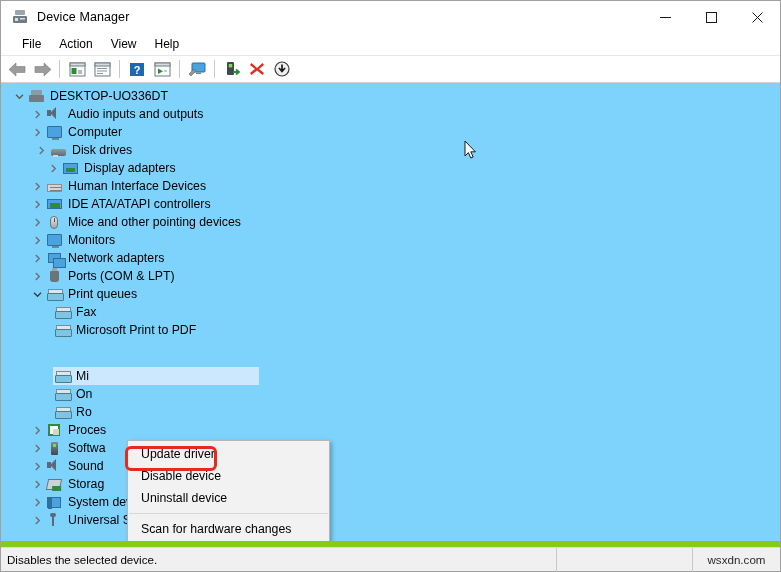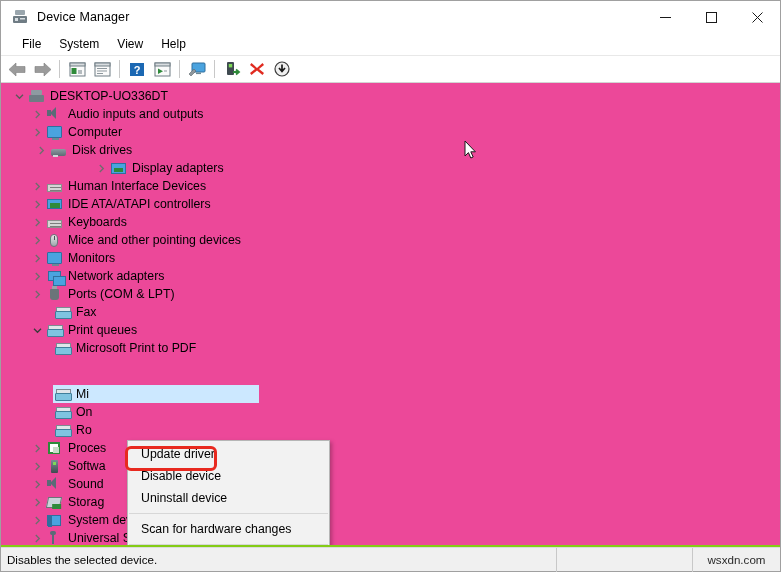--- a/index.html
+++ b/index.html
@@ -93,23 +93,23 @@
   .tb-sep {
     width: 1px; height: 18px;
     background: #c8c8c8;
     margin: 0 4px;
   }
 
   
   .content {
     flex: 1 1 auto;
     position: relative;
-    background: #ec4899;
+    background: #7dd3fc;
     overflow: hidden;
-    border-bottom: 2px solid #84cc16;
+    border-bottom: 6px solid #84cc16;
   }
   .tree {
     position: absolute;
     top: 4px; left: 0; right: 0;
     font-size: 12.3px;
     color: #000;
   }
   .node {
     height: 18px;
     display: flex;
@@ -313,21 +313,21 @@
         <svg width="11" height="11" viewBox="0 0 11 11">
             <line x1="0.5" y1="0.5" x2="10.5" y2="10.5" stroke="#1a1a1a" stroke-width="1"></line>
             <line x1="10.5" y1="0.5" x2="0.5" y2="10.5" stroke="#1a1a1a" stroke-width="1"></line>
           </svg>
       </div>
     </div>
   </div>
 
   <div class="menubar">
     <div class="menu-item">File</div>
-    <div class="menu-item">System</div>
+    <div class="menu-item">Action</div>
     <div class="menu-item">View</div>
     <div class="menu-item">Help</div>
   </div>
 
   <div class="toolbar">
     <div class="tb-btn">
       <svg width="19" height="15" viewBox="0 0 19 15">
         <path d="M8,1 L8,4.5 L17,4.5 L17,10.5 L8,10.5 L8,14 L1,7.5 Z" fill="#9b9b9b" stroke="#7d7d7d" stroke-width="0.6"></path>
       </svg>
     </div>
@@ -440,21 +440,21 @@
           <svg width="9" height="9" viewBox="0 0 9 9">
               <path d="M2.8,1 L6.3,4.5 L2.8,8" stroke="#6d6d6d" stroke-width="1.3" fill="none"></path>
             </svg>
         </span>
         <span class="ico">
             <span class="ic ic-disk"></span>
           </span>
         <span class="lbl">Disk drives</span>
       </div>
 
-      <div class="node" style="padding-left:44px;margin-left:48px;">
+      <div class="node" style="padding-left:44px;">
         <span class="chev">
           <svg width="9" height="9" viewBox="0 0 9 9">
               <path d="M2.8,1 L6.3,4.5 L2.8,8" stroke="#6d6d6d" stroke-width="1.3" fill="none"></path>
             </svg>
         </span>
         <span class="ico">
             <span class="ic ic-card"></span>
           </span>
         <span class="lbl">Display adapters</span>
       </div>
@@ -476,31 +476,20 @@
           <svg width="9" height="9" viewBox="0 0 9 9">
               <path d="M2.8,1 L6.3,4.5 L2.8,8" stroke="#6d6d6d" stroke-width="1.3" fill="none"></path>
             </svg>
         </span>
         <span class="ico">
             <span class="ic ic-ide"></span>
           </span>
         <span class="lbl">IDE ATA/ATAPI controllers</span>
       </div>
 
-      <div class="node" style="padding-left:28px;">
-        <span class="chev">
-          <svg width="9" height="9" viewBox="0 0 9 9">
-              <path d="M2.8,1 L6.3,4.5 L2.8,8" stroke="#6d6d6d" stroke-width="1.3" fill="none"></path>
-            </svg>
-        </span>
-        <span class="ico">
-            <span class="ic ic-keyb"></span>
-          </span>
-        <span class="lbl">Keyboards</span>
-      </div>
 
       <div class="node" style="padding-left:28px;">
         <span class="chev">
           <svg width="9" height="9" viewBox="0 0 9 9">
               <path d="M2.8,1 L6.3,4.5 L2.8,8" stroke="#6d6d6d" stroke-width="1.3" fill="none"></path>
             </svg>
         </span>
         <span class="ico">
             <span class="ic ic-mouse"></span>
           </span>
@@ -536,37 +525,37 @@
           <svg width="9" height="9" viewBox="0 0 9 9">
               <path d="M2.8,1 L6.3,4.5 L2.8,8" stroke="#6d6d6d" stroke-width="1.3" fill="none"></path>
             </svg>
         </span>
         <span class="ico">
             <span class="ic ic-port"></span>
           </span>
         <span class="lbl">Ports (COM &amp; LPT)</span>
       </div>
 
+      <div class="node" style="padding-left:28px;">
+        <span class="chev">
+          <svg width="9" height="9" viewBox="0 0 9 9">
+              <path d="M1,2.8 L4.5,6.3 L8,2.8" stroke="#3a3a3a" stroke-width="1.3" fill="none"></path>
+            </svg>
+        </span>
+        <span class="ico">
+            <span class="ic ic-print"></span>
+          </span>
+        <span class="lbl">Print queues</span>
+      </div>
+
       <div class="node" style="padding-left:52px;">
         <span class="ico">
             <span class="ic ic-print"></span>
           </span>
         <span class="lbl">Fax</span>
-      </div>
-
-      <div class="node" style="padding-left:28px;">
-        <span class="chev">
-          <svg width="9" height="9" viewBox="0 0 9 9">
-              <path d="M1,2.8 L4.5,6.3 L8,2.8" stroke="#3a3a3a" stroke-width="1.3" fill="none"></path>
-            </svg>
-        </span>
-        <span class="ico">
-            <span class="ic ic-print"></span>
-          </span>
-        <span class="lbl">Print queues</span>
       </div>
 
       <div class="node" style="padding-left:52px;">
         <span class="ico">
             <span class="ic ic-print"></span>
           </span>
         <span class="lbl">Microsoft Print to PDF</span>
       </div>
 
       <div class="node selected" style="padding-left:52px;">

